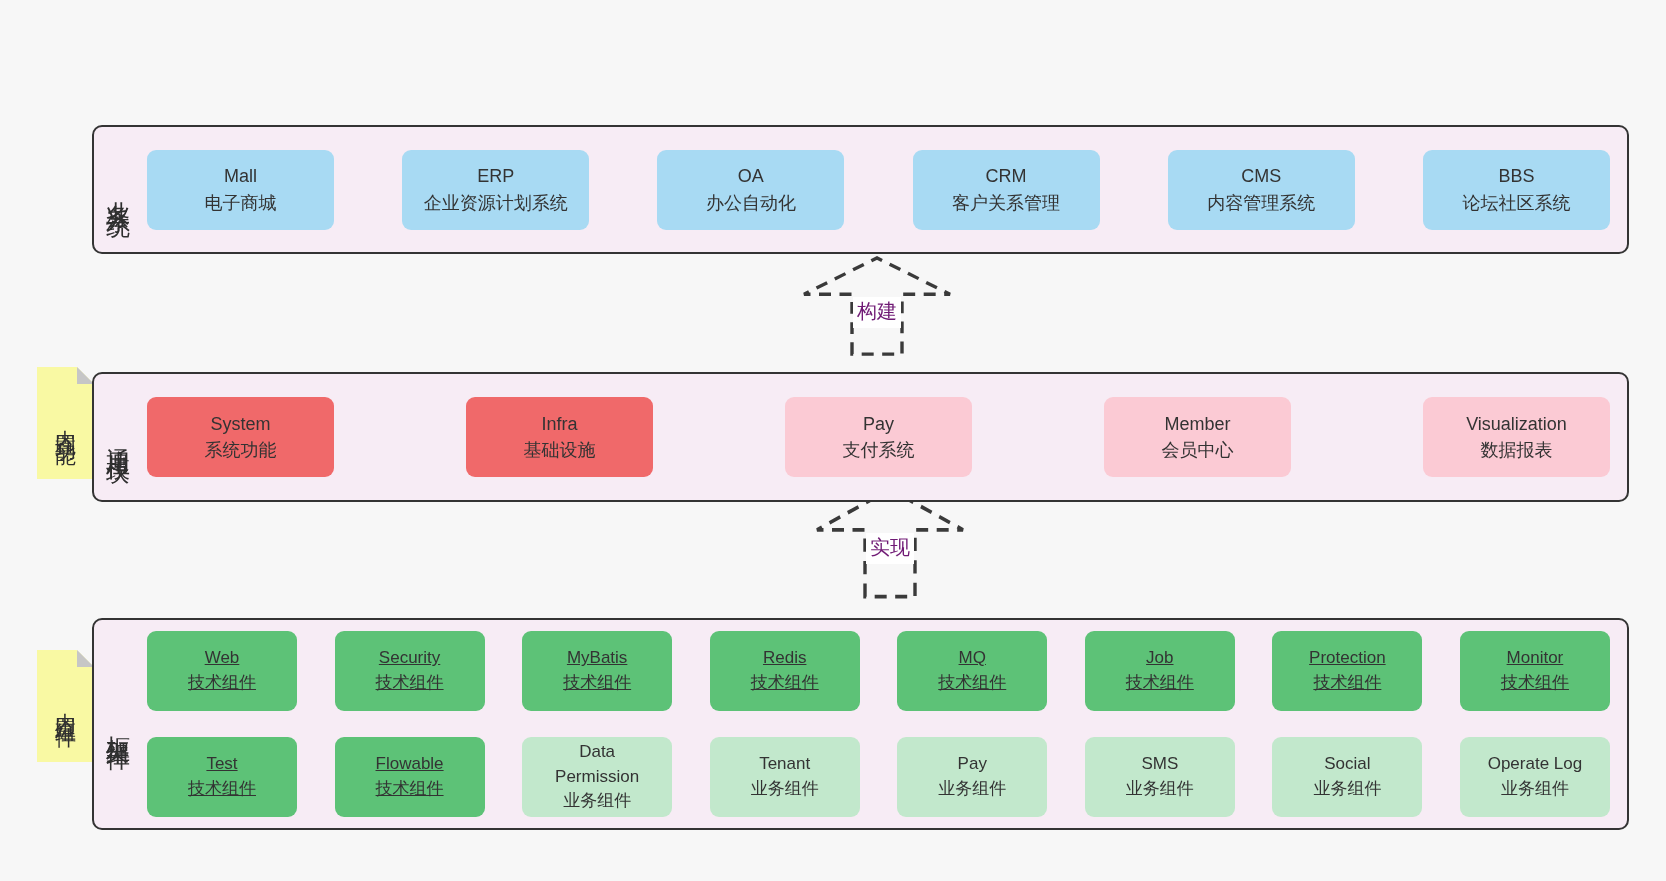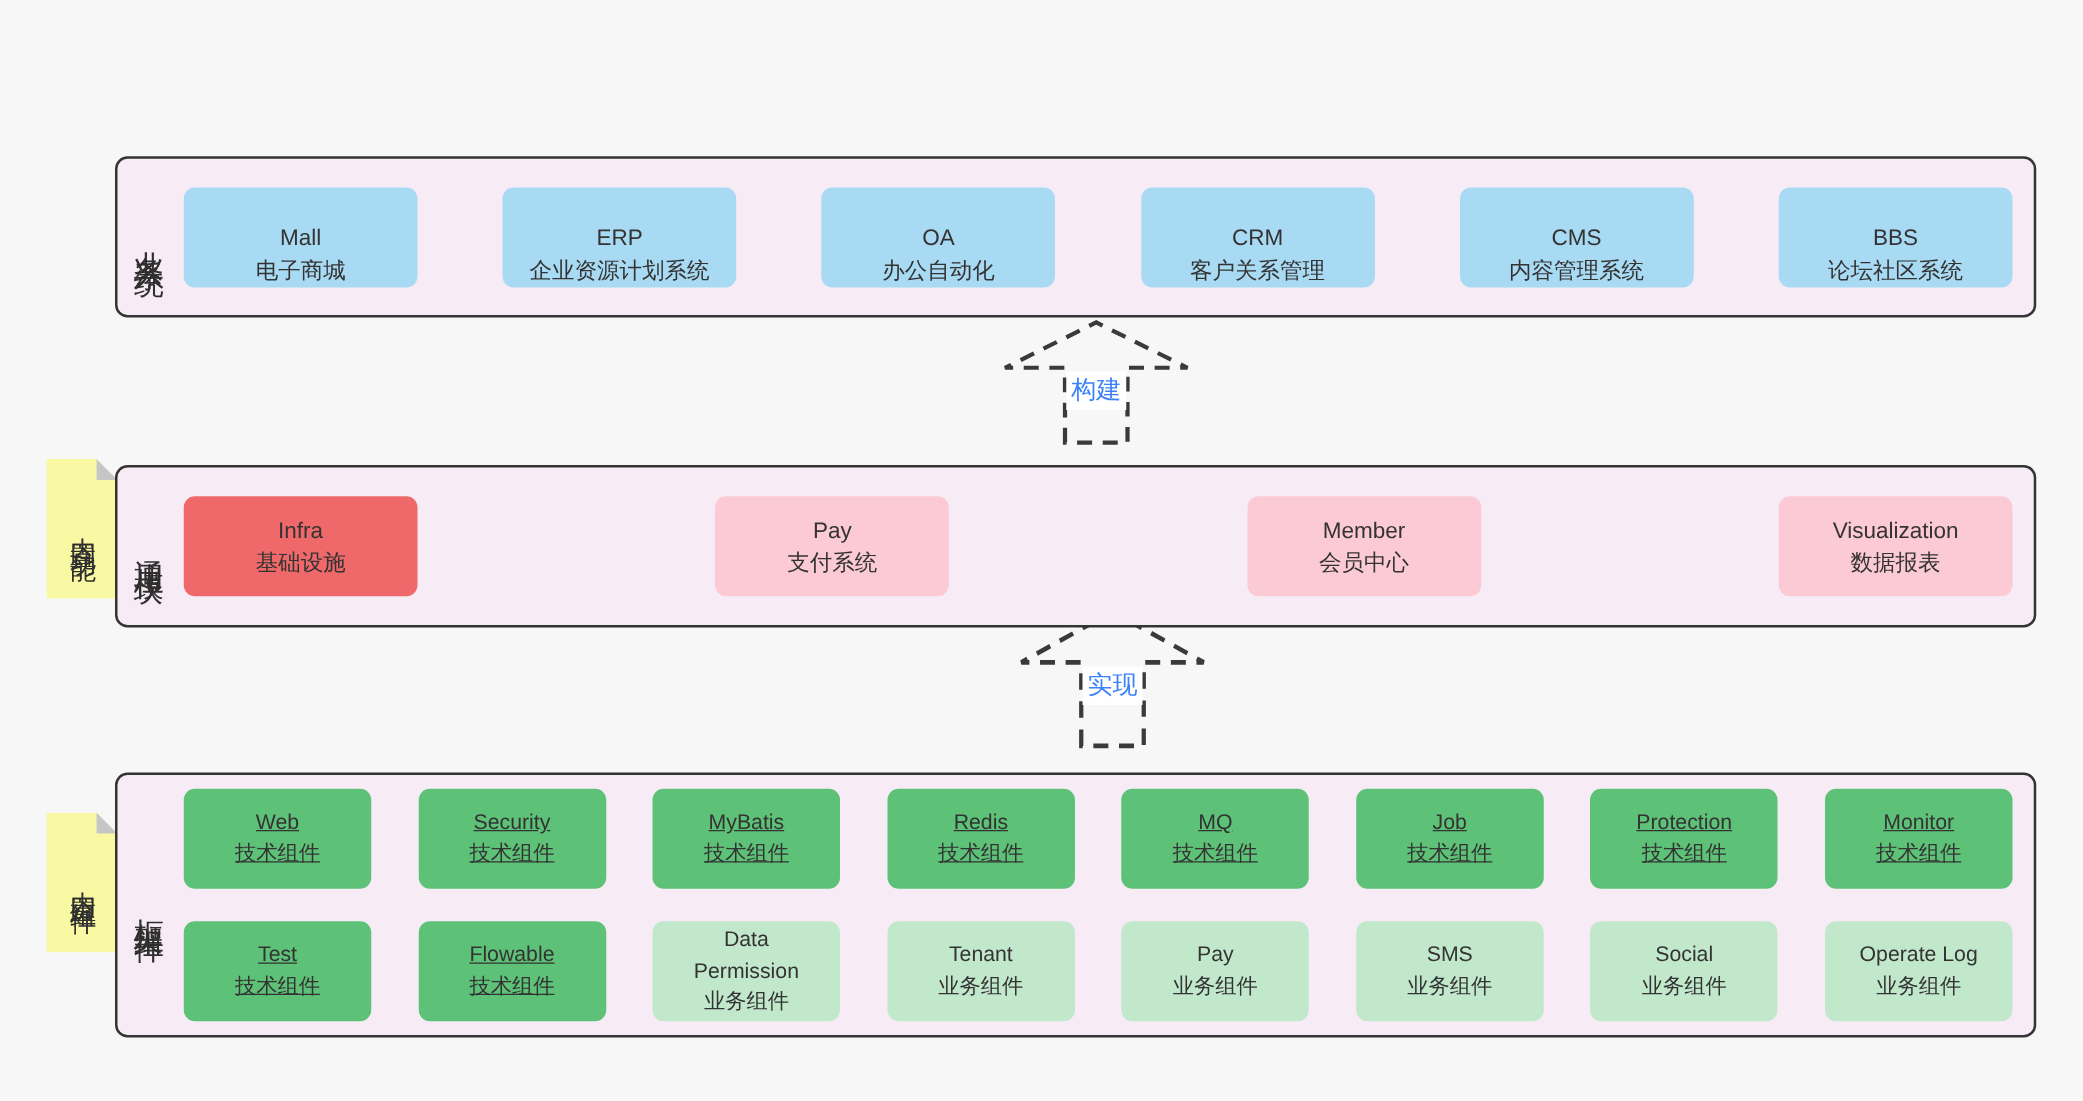--- a/index.html
+++ b/index.html
@@ -33,21 +33,21 @@
     gap:26px; padding:0 17px 0 5px;
   }
   .grid .row8 { display:flex; justify-content:space-between; }
   .box {
     border-radius:9px; display:flex; flex-direction:column;
     align-items:center; justify-content:center; text-align:center;
     line-height:1.45; box-sizing:border-box;
   }
   .w6 { width:187px; height:80px; font-size:18px; }
   .w8 { width:150px; height:80px; font-size:17px; padding:0 22px; }
-  .blue  { background:#a8daf3;justify-content:flex-end; }
+  .blue  { background:#a8daf3; }
   .red   { background:#f0696a; }
   .pink  { background:#fbcad4; }
   .green { background:#5dc277;text-decoration:underline; }
   .lgreen{ background:#c2e8cc; }
   
   .note { position:absolute; left:37px; width:57px; height:112px; z-index:1; }
   .note1 { top:367px; }
   .note2 { top:650px; }
   .note-bg {
     position:absolute; inset:0; background:#f9f9a3;
@@ -62,21 +62,21 @@
     writing-mode:vertical-rl; text-orientation:upright;
     font-size:21px; letter-spacing:5px; color:#2f2f2f;
   }
   
   .arrow { position:absolute; z-index:1; }
   .arrow1 { left:802px; top:255px; width:150px; height:102px; }
   .arrow2 { left:815px; top:486px; width:150px; height:114px; }
   .arrow svg { width:100%; height:100%; display:block; }
   .arrow-label {
     position:absolute; left:50%; top:41%; transform:translateX(-50%);
-    background:#ffffff; font-size:20px; color:#3b82f6;
+    background:#ffffff; font-size:20px; color:#701a75;
     padding:1px 4px 3px; white-space:nowrap;
   }
 </style>
 </head>
 <body>
 
 <div class="page">
 
   <div class="note note1">
     <span class="note-bg"></span>
@@ -124,20 +124,24 @@
     <svg viewBox="0 0 150 104" preserveAspectRatio="none">
       <path d="M50 101 L50 40 L2 40 L75 3 L148 40 L100 40 L100 101 Z" fill="none" stroke="#3a3a3a" stroke-width="3.4" stroke-dasharray="12 8.5"></path>
     </svg>
     <span class="arrow-label">构建</span>
   </div>
 
   <section class="container c2">
     <div class="vlabel">通用模块</div>
     <div class="row">
       <div class="box w6 red">
+        <div>System</div>
+        <div>系统功能</div>
+      </div>
+      <div class="box w6 red">
         <div>Infra</div>
         <div>基础设施</div>
       </div>
       <div class="box w6 pink">
         <div>Pay</div>
         <div>支付系统</div>
       </div>
       <div class="box w6 pink">
         <div>Member</div>
         <div>会员中心</div>

